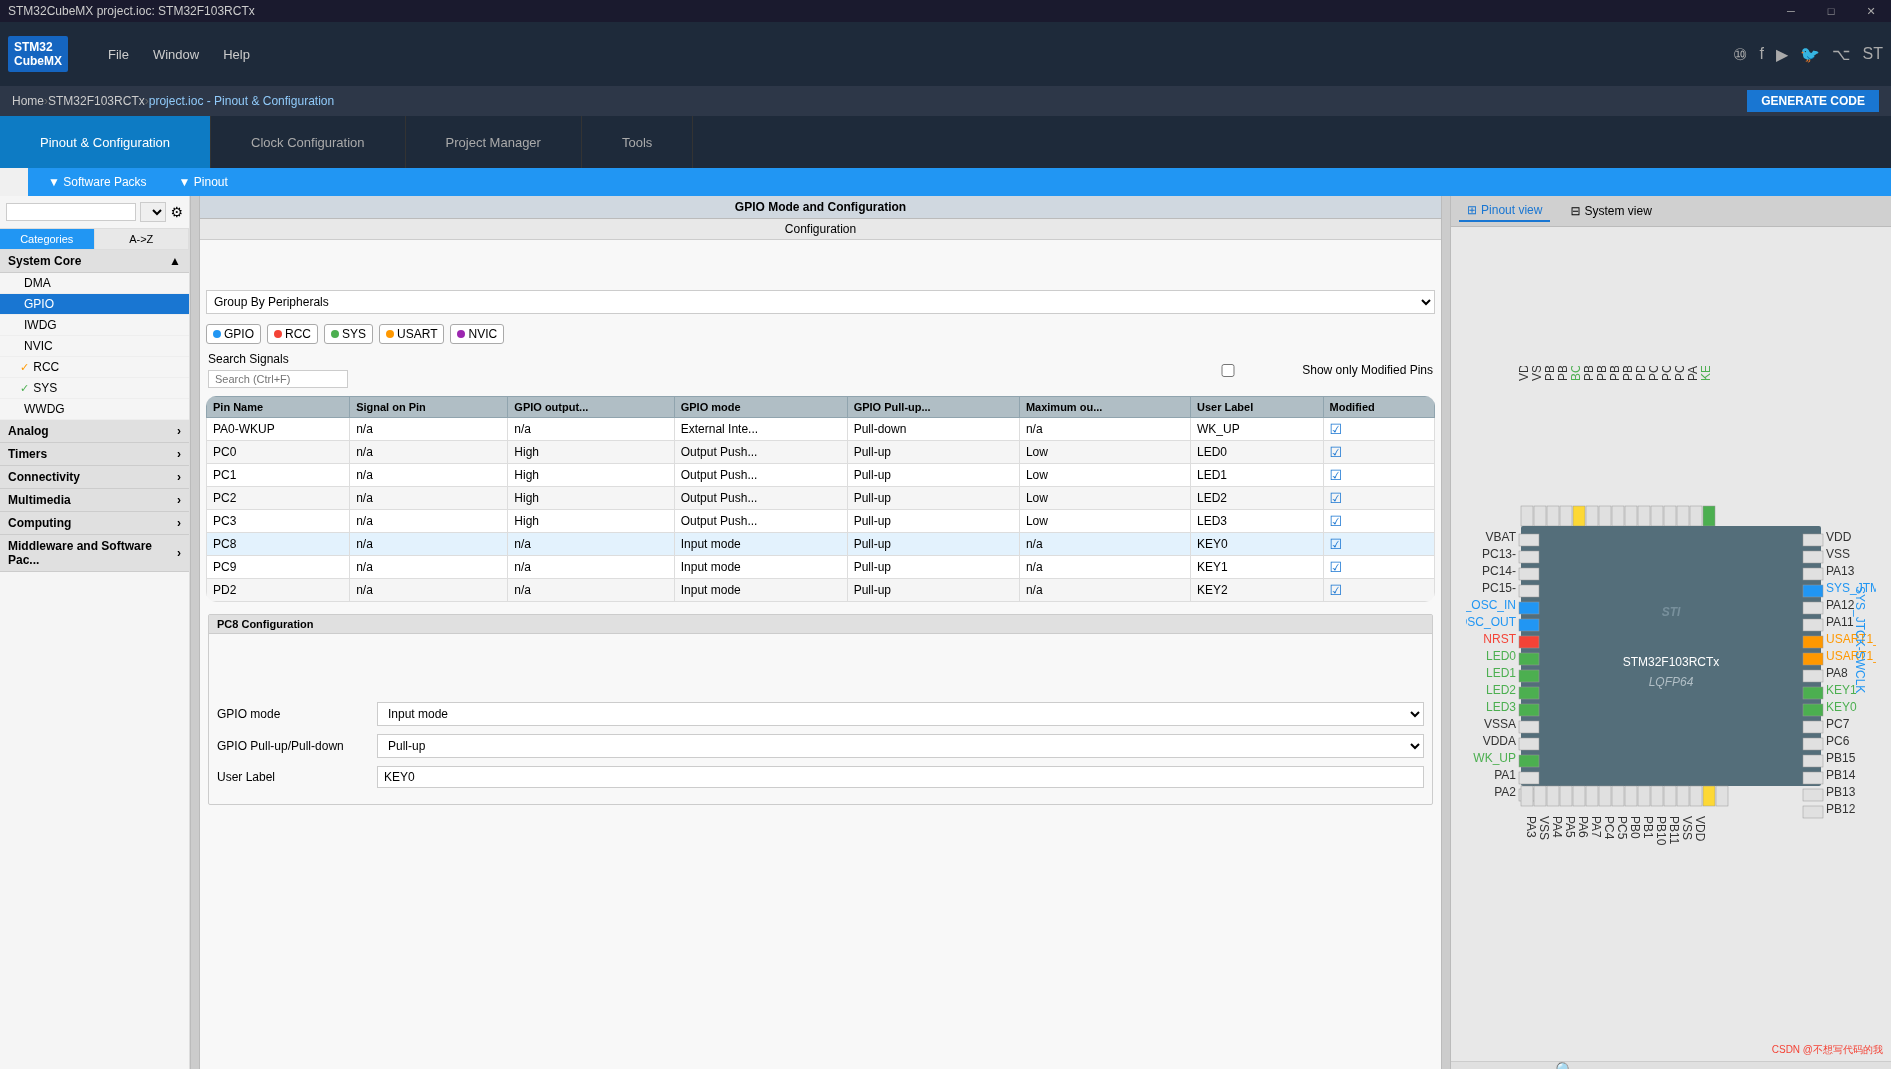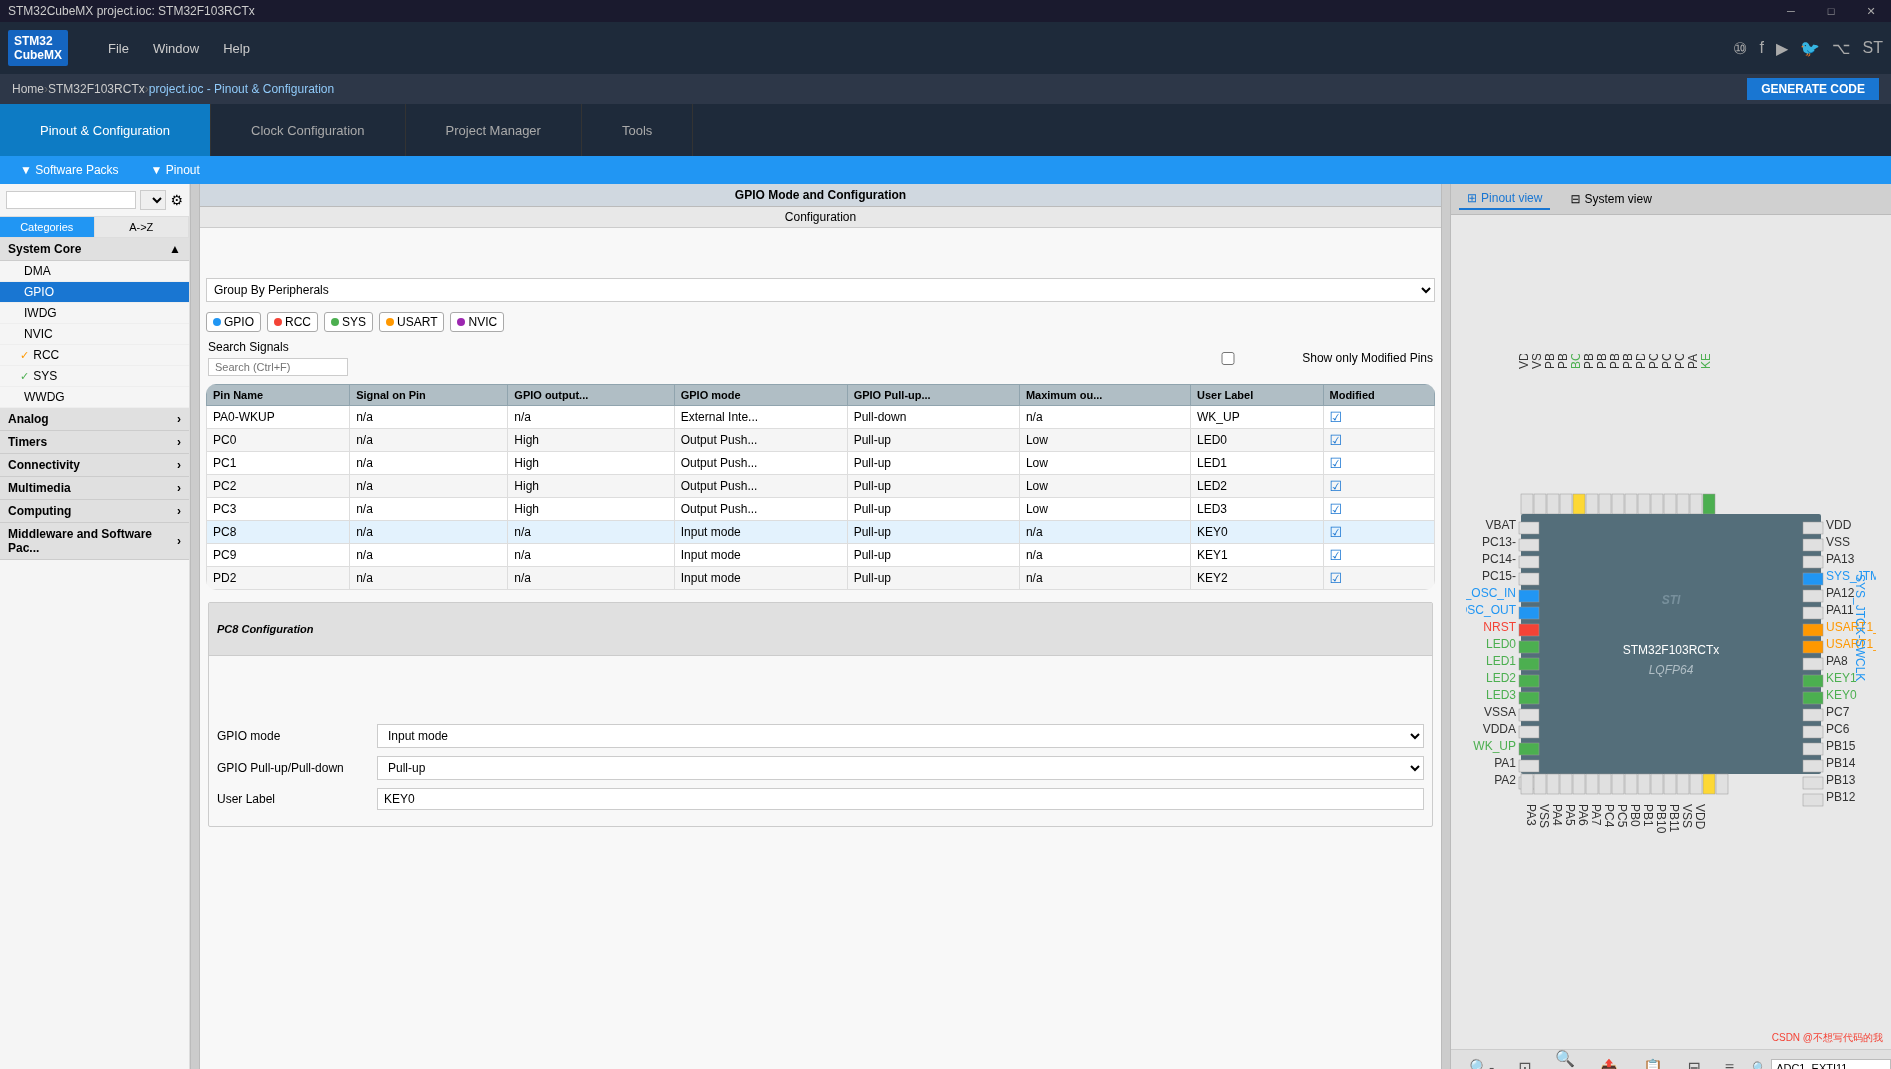--- a/index.html
+++ b/index.html
@@ -29,21 +29,21 @@
       align-items: center;
       justify-content: center;
       cursor: pointer;
       color: #aaa;
       font-size: 11px;
     }
 
     
     .menubar {
       background: #1e2a3a;
-      height: 52px;
+      height: 64px;
       display: flex;
       align-items: center;
       padding: 0 8px;
       gap: 20px;
     }
     .logo-area {
       display: flex;
       align-items: center;
       gap: 4px;
     }
@@ -123,20 +123,21 @@
     .main-tab.active { background: #0d7bc4; color: white; }
 
     
     .sub-tabs {
       background: #2196f3;
       height: 28px;
       display: flex;
       align-items: center;
       padding: 0 12px;
       gap: 16px;
+      margin-left: 28px;
     }
     .sub-tab {
       color: white;
       font-size: 12px;
       cursor: pointer;
       padding: 4px 8px;
       display: flex;
       align-items: center;
       gap: 4px;
     }
@@ -331,25 +332,24 @@
     }
 
     
     .config-section {
       margin: 8px;
       border: 1px solid #ccc;
       border-radius: 2px;
     }
     .config-section-title {
       background: #e0e0e0;
-      padding: 20px 8px;
+      padding: 3px 8px;
       font-size: 11px;
       font-weight: bold;
       border-bottom: 1px solid #ccc;
-      font-style: italic;
     }
     .config-section-body {
       padding: 8px;
     }
     .config-row {
       display: flex;
       align-items: center;
       margin-bottom: 8px;
       gap: 10px;
     }

